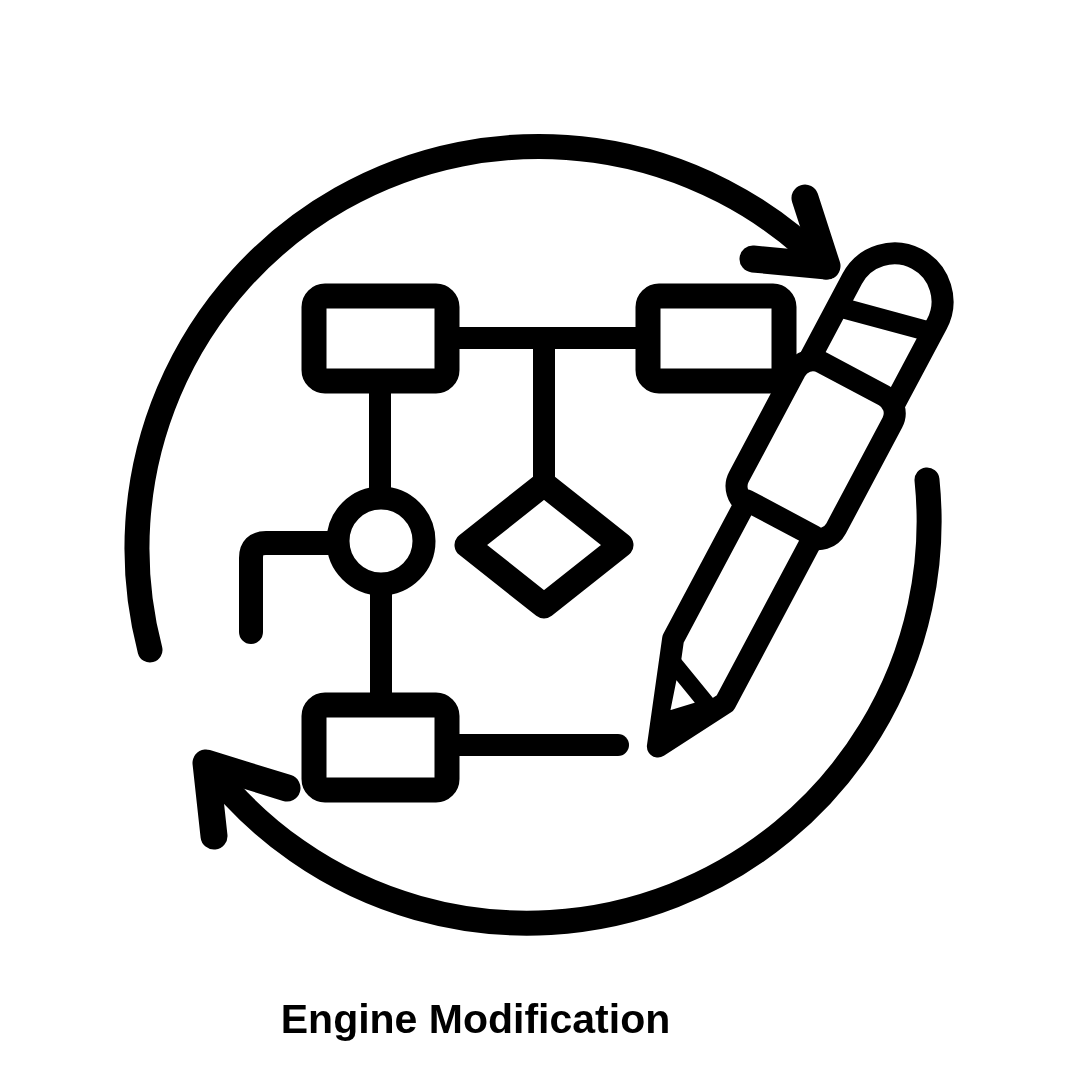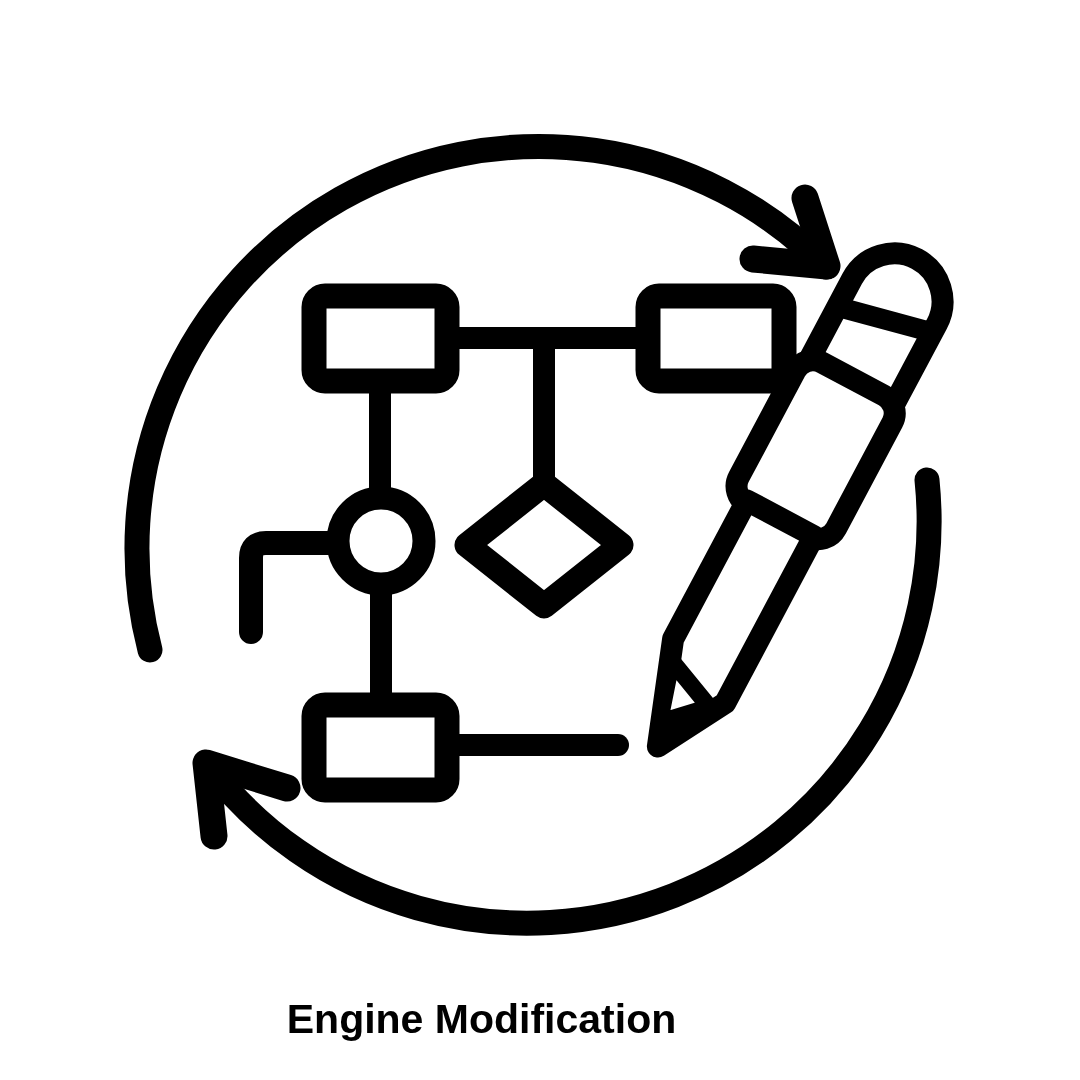--- a/index.html
+++ b/index.html
@@ -7,21 +7,20 @@
     padding: 0;
     background: #ffffff;
   }
   .stage {
     position: relative;
     width: 979px;
     height: 1080px;
     background: #ffffff;
     overflow: hidden;
     font-family: "Liberation Sans", sans-serif;
-    padding-left: 12px;
   }
   .icon-svg {
     position: absolute;
     left: 0;
     top: 0;
     width: 1080px;
     height: 1080px;
     display: block;
   }
   .caption {

